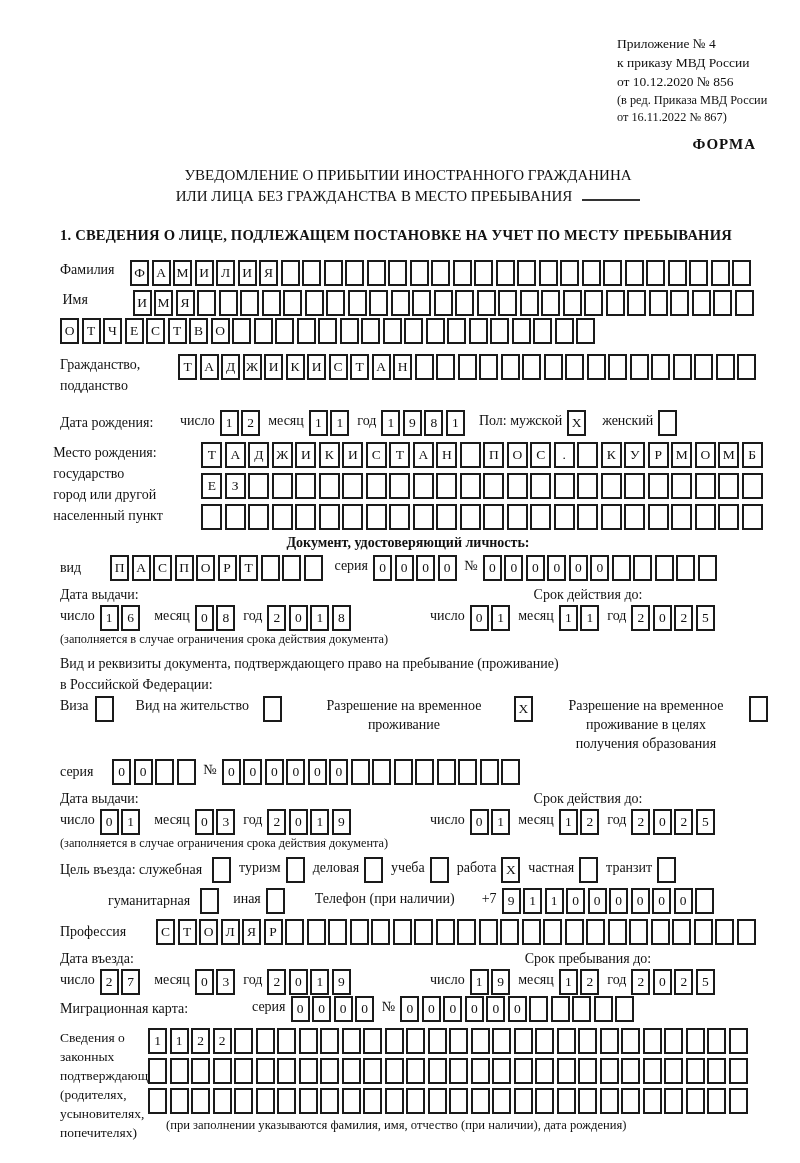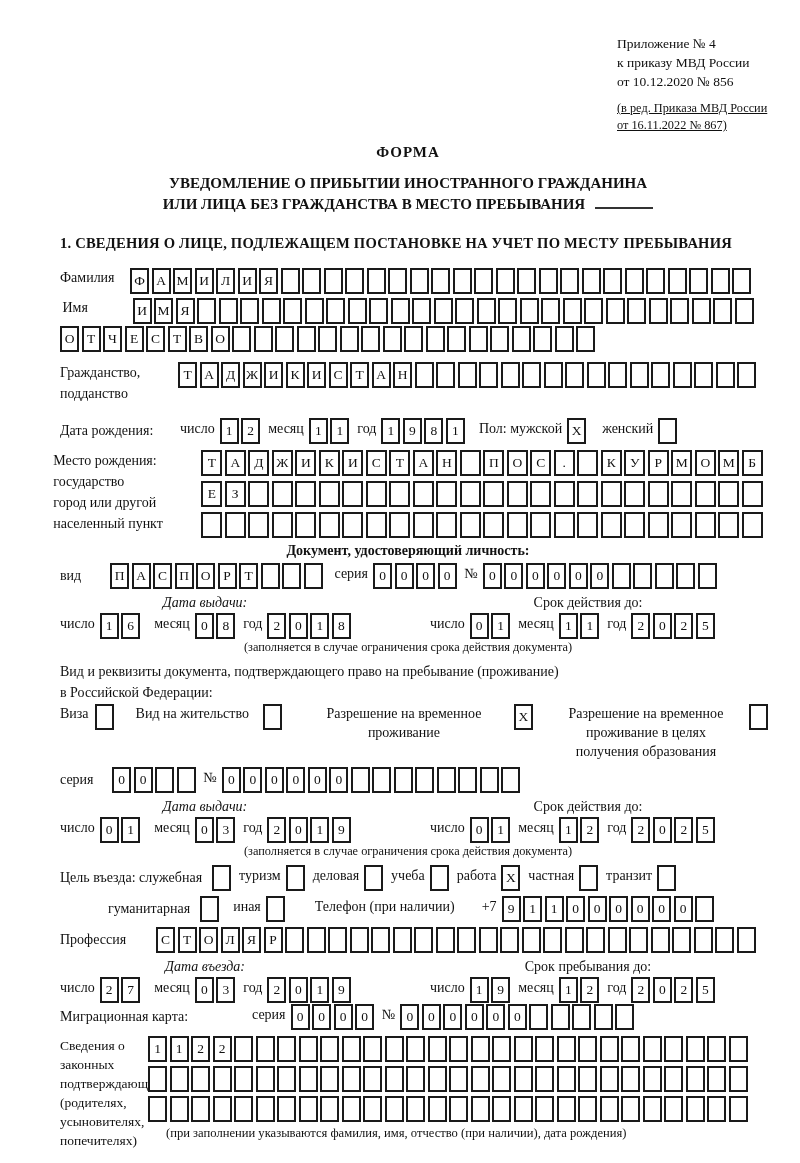--- a/index.html
+++ b/index.html
@@ -4,23 +4,23 @@
 <style>
   html,body { margin:0; padding:0; background:#888; }
   .page {
     width:800px; height:1163px; margin:0 auto; background:#ffffff;
     font-family:"Liberation Serif","DejaVu Serif",serif; color:#111;
     box-sizing:border-box; padding:34px 44px 10px 60px; overflow:hidden;
     position:relative;
   }
   
   .hdr { margin-left:557px; font-size:13.5px; line-height:19px; white-space:nowrap; }
-  .hdr-sub { margin-left:557px; font-size:12.3px; line-height:17px; margin-top:9px; white-space:nowrap;text-decoration:underline; }
-  .forma { text-align:center; font-weight:bold; font-size:15px; letter-spacing:1px; margin-top:10px; }
-  .title { text-align:center; font-weight:bold; font-size:15px; line-height:21px; margin-top:12px; }
+  .hdr-sub { margin-left:557px; font-size:12.3px; line-height:17px; margin-top:1px; white-space:nowrap; }
+  .forma { text-align:right; font-weight:bold; font-size:15px; letter-spacing:1px; margin-top:10px; }
+  .title { text-align:center; font-weight:normal; font-size:15px; line-height:21px; margin-top:12px; }
   .blankline { display:inline-block; width:58px; border-bottom:2px solid #333; height:12px; margin-left:10px; }
   .sect { font-weight:bold; font-size:14.6px; margin-top:20px; letter-spacing:0.2px; }
 
   
   .cells { display:flex; gap:2.5px; flex:none; }
   .cell {
     width:19px; height:26px; border:2px solid #1a1a1a; box-sizing:border-box;
     display:flex; align-items:center; justify-content:center;
     font-size:13.5px; background:#fff; flex:none;
   }
@@ -30,27 +30,27 @@
   .lab div { line-height:21px; }
   .w { margin:3px 5px 0 8px; font-size:14px; flex:none; }
   .w.first { margin-left:0; }
 
   .rows-start { margin-top:16px; }
   .mb2{margin-bottom:2px;justify-content:center;} .mb3{margin-bottom:1px;} .mb6{margin-bottom:6px;}
   .mb8{margin-bottom:8px;} .mb10{margin-bottom:10px;} .mb14{margin-bottom:14px;}
 
   
   .dhead { display:flex; font-size:14px; margin-bottom:2px; }
-  .dhead .dh-l { width:360px; text-align:center; padding-right:70px; box-sizing:border-box;font-style:italic; }
+  .dhead .dh-l { width:360px; padding-right:70px; box-sizing:border-box; }
   .dhead .dh-r { flex:1; text-align:center; }
   .drow { display:flex; align-items:flex-start; margin-bottom:1px; }
   .dg { display:flex; align-items:flex-start; }
   .dg-l { width:360px; flex:none; }
   .dg-r { margin-left:10px; }
-  .note { font-size:12.3px; text-align:center; margin-bottom:6px; line-height:15px; }
+  .note { font-size:12.3px; text-align:left; margin-bottom:6px; line-height:15px; }
 
   .plain { font-size:14px; line-height:21px; }
 
   
   .ckrow { display:flex; align-items:flex-start; margin-bottom:6px; }
   .cklabel { font-size:14px; line-height:19px; text-align:center; flex:none; }
   .ck { flex:none; }
 
   .indent48 { margin-left:48px; }
 

